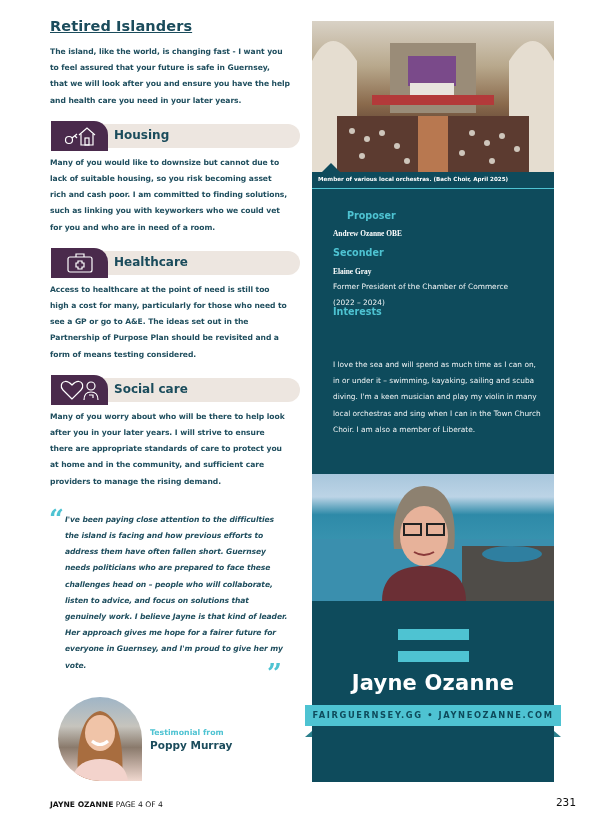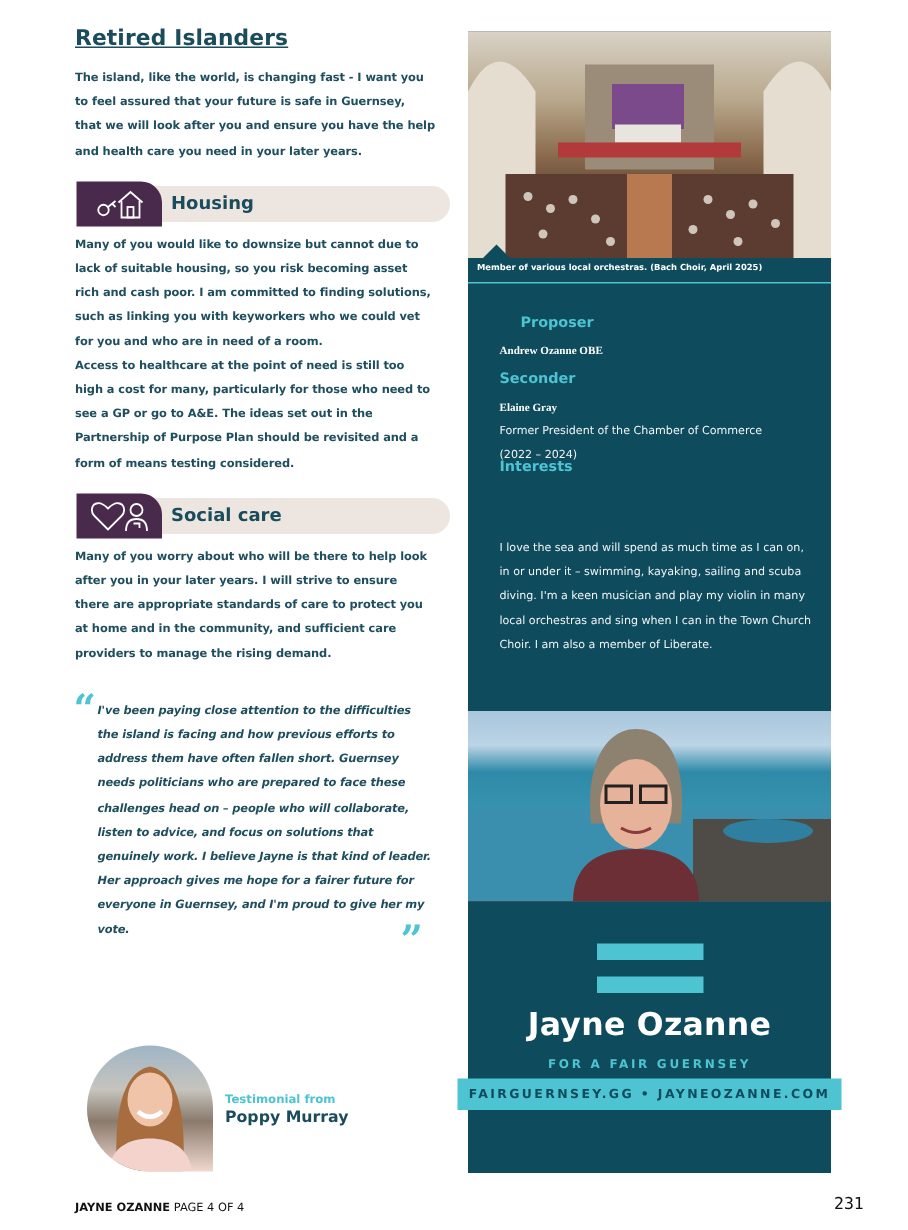--- a/index.html
+++ b/index.html
@@ -36,21 +36,21 @@
   .caption { position: absolute; left: 6px; top: 4px; font-size: 5.6px; font-weight: bold; color: #ffffff; }
 
   .r-label { position: absolute; left: 21px; font-size: 9.6px; font-weight: bold; color: #4ec3d2; }
   .r-name { position: absolute; left: 21px; font-size: 7.4px; font-weight: bold; color: #ffffff; font-family: Liberation Serif, serif; }
   .r-text { position: absolute; left: 21px; font-size: 7.4px; color: #f0f4f5; line-height: 16.2px; width: 212px; }
 
   .photo2 { position: absolute; left: 0; top: 453px; width: 242px; height: 127px; overflow: hidden; background: linear-gradient(180deg,#a8c6dc 0%,#bcd4e6 18%,#2e8aa8 32%,#3b96b2 60%,#4c5a5a 80%,#5c4a42 100%); }
   .brand-bars { position: absolute; left: 86px; width: 71px; height: 11px; background: #4ec3d2; }
   .brand-name { position: absolute; left: 0; width: 242px; top: 650px; text-align: center; font-size: 21px; font-weight: bold; color: #ffffff; letter-spacing: 0.2px; }
   .brand-tag { position: absolute; left: 0; width: 242px; top: 684px; text-align: center; font-size: 8px; color: #4ec3d2; letter-spacing: 1.8px; font-weight: bold; }
-  .url-band { position: absolute; left: -7px; top: 698px; width: 256px; height: 21px; background: #4ec3d2; }
+  .url-band { position: absolute; left: -7px; top: 684px; width: 256px; height: 21px; background: #4ec3d2; }
   .url-fold-l { position: absolute; left: -7px; top: 710px; width: 0; height: 0; border-left: 7px solid transparent; border-bottom: 6px solid #2a7f8c; }
   .url-fold-r { position: absolute; left: 242px; top: 710px; width: 0; height: 0; border-right: 7px solid transparent; border-bottom: 6px solid #2a7f8c; }
   .url-text { position: absolute; left: 0; top: 5px; width: 256px; text-align: center; font-size: 8.3px; font-weight: bold; color: #0e4b5c; letter-spacing: 1.6px; }
 </style>
 </head>
 <body>
 
 <div class="left">
   <div class="title">Retired Islanders</div>
   <div class="para">The island, like the world, is changing fast - I want you to feel assured that your future is safe in Guernsey, that we will look after you and ensure you have the help and health care you need in your later years.</div>
@@ -63,20 +63,31 @@
         <path d="M12 14 L17 10 M15 12 L17 14"></path>
         <path d="M19 11 L27 4 L35 11"></path>
         <path d="M21 10 V21 H33 V10"></path>
         <rect x="25" y="14" width="4" height="7"></rect>
       </svg>
     </div>
     <div class="sec-label">Housing</div>
   </div>
   <div class="para">Many of you would like to downsize but cannot due to lack of suitable housing, so you risk becoming asset rich and cash poor.  I am committed to finding solutions, such as linking you with keyworkers who we could vet for you and who are in need of a room.</div>
 
+  <div class="sec-head">
+    <div class="sec-pill"></div>
+    <div class="sec-iconbox">
+      <svg width="30" height="22" viewBox="0 0 30 22" fill="none" stroke="#ffffff" stroke-width="1.2">
+        <rect x="3" y="5" width="24" height="15" rx="2"></rect>
+        <path d="M11 5 V2 H19 V5"></path>
+        <path d="M13 9 H17 V11 H19 V15 H17 V17 H13 V15 H11 V11 H13 Z"></path>
+      </svg>
+    </div>
+    <div class="sec-label">Healthcare</div>
+  </div>
   <div class="para">Access to healthcare at the point of need is still too high a cost for many, particularly for those who need to see a GP or go to A&amp;E.  The ideas set out in the Partnership of Purpose Plan should be revisited and a form of means testing considered.</div>
 
   <div class="sec-head">
     <div class="sec-pill"></div>
     <div class="sec-iconbox">
       <svg width="42" height="24" viewBox="0 0 42 24" fill="none" stroke="#ffffff" stroke-width="1.2">
         <path d="M13 21 L4 12 C1 9 2 4 6 3.5 C9 3 11 5 13 7 C15 5 17 3 20 3.5 C24 4 25 9 22 12 Z"></path>
         <circle cx="32" cy="8" r="4"></circle>
         <path d="M25 22 C25 16 28 14 32 14 C36 14 39 16 39 22"></path>
         <path d="M30 17 H34 V20"></path>

